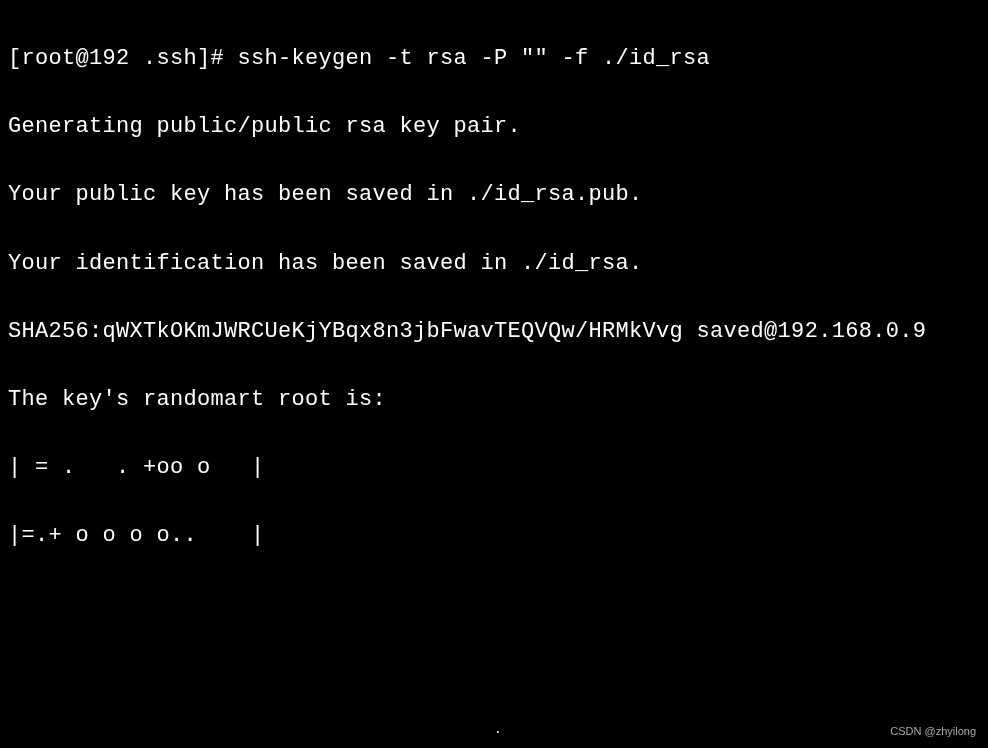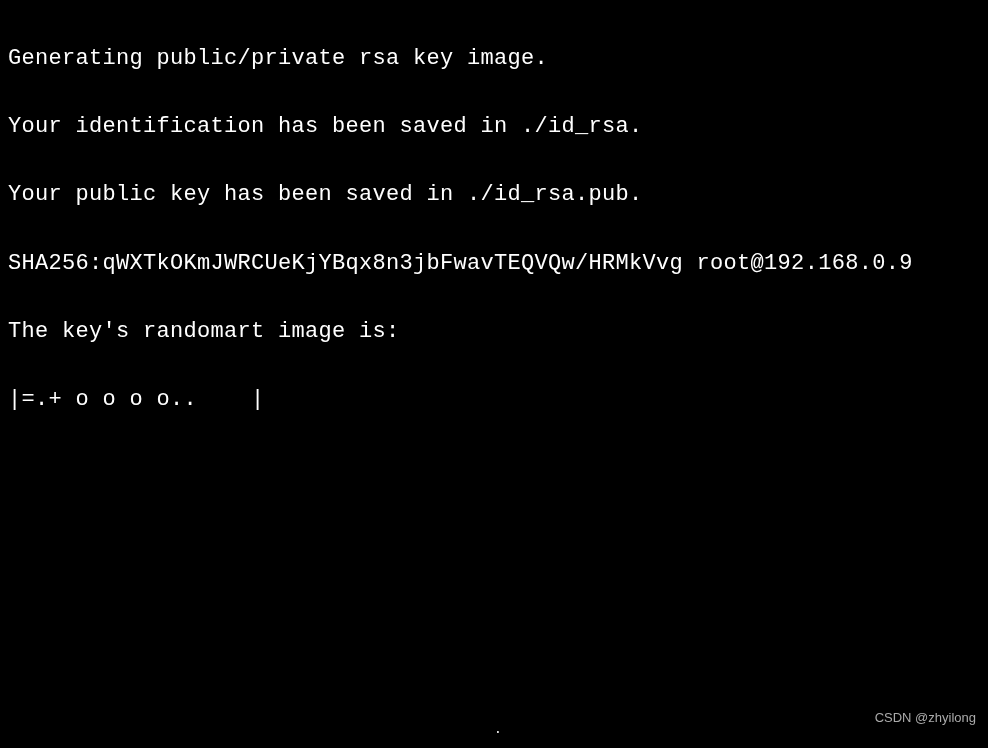--- a/index.html
+++ b/index.html
@@ -21,44 +21,46 @@
       letter-spacing: 0.3px;
     }
     .terminal {
       white-space: pre;
     }
     .line {
       display: block;
     }
     .watermark {
       position: absolute;
-      bottom: 20px;
+      bottom: 8px;
       right: 12px;
-      font-size: 13px;
+      font-size: 11px;
       color: #aaaaaa;
       font-family: Arial, sans-serif;
       letter-spacing: 0;
     }
     .dot {
       position: absolute;
       bottom: 8px;
       left: 50%;
       font-size: 13px;
       color: #ffffff;
     }
   </style>
 </head>
 <body>
 
 <div class="terminal">
-<span class="line">Generating public/private rsa key image.</span>
+<span class="line">[root@192 .ssh]# ssh-keygen -t rsa -P "" -f ./id_rsa</span>
+<span class="line">Generating public/public rsa key pair.</span>
+<span class="line">Your public key has been saved in ./id_rsa.pub.</span>
 <span class="line">Your identification has been saved in ./id_rsa.</span>
-<span class="line">Your public key has been saved in ./id_rsa.pub.</span>
-<span class="line">SHA256:qWXTkOKmJWRCUeKjYBqx8n3jbFwavTEQVQw/HRMkVvg root@192.168.0.9</span>
-<span class="line">The key's randomart image is:</span>
+<span class="line">SHA256:qWXTkOKmJWRCUeKjYBqx8n3jbFwavTEQVQw/HRMkVvg saved@192.168.0.9</span>
+<span class="line">The key's randomart root is:</span>
+<span class="line">| = .   . +oo o   |</span>
 <span class="line">|=.+ o o o o..    |</span>
 
 
 
 
 
 
 
 
 

